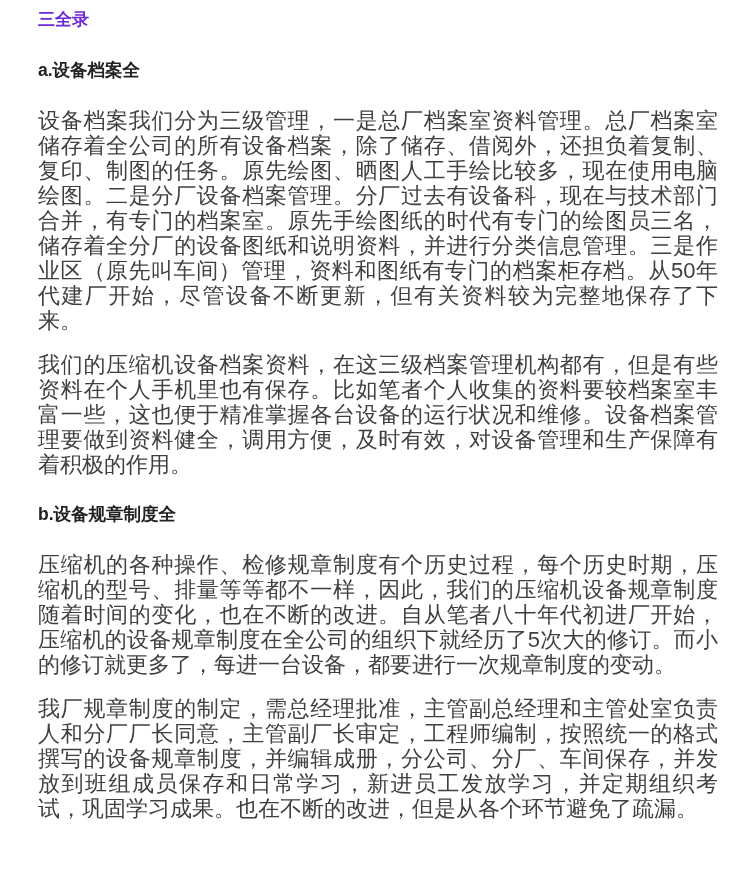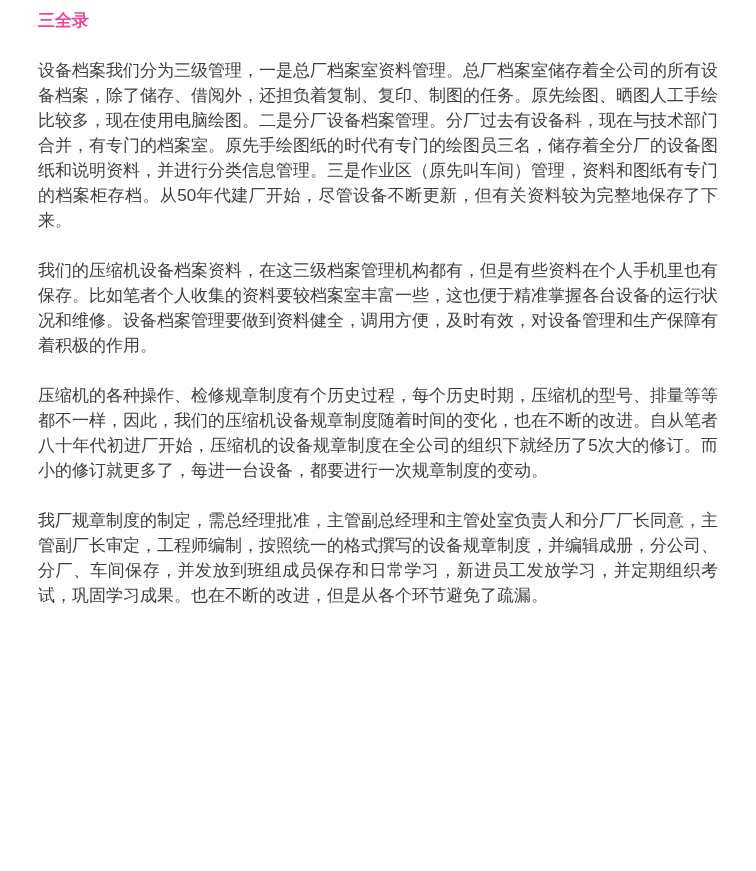--- a/index.html
+++ b/index.html
@@ -11,54 +11,57 @@
     width: 756px;
     min-height: 871px;
     box-sizing: border-box;
     padding: 8px 38px 40px 38px;
     font-family: "Liberation Sans", sans-serif;
     color: #3f3f3f;
   }
   .article-title {
     font-size: 17px;
     font-weight: 700;
-    color: #ec4899;
+    color: #6d28d9;
     line-height: 25px;
     margin: 0 0 25px 0;
+    font-family: Liberation Mono, monospace;
   }
   .section-heading {
     font-size: 17.5px;
     font-weight: 700;
     color: #222222;
     line-height: 25px;
     margin: 25px 0;
   }
   .para {
-    font-size: 17px;
+    font-size: 22px;
     line-height: 25px;
     text-align: justify;
     text-justify: inter-ideograph;
-    margin: 25px 0;
+    margin: 19px 0;
   }
   .para:last-child {
     margin-bottom: 0;
   }
 </style>
 </head>
 <body>
 
 <div class="article">
 
   <h2 class="article-title">三全录</h2>
 
+  <h3 class="section-heading">a.设备档案全</h3>
 
   <p class="para">设备档案我们分为三级管理，一是总厂档案室资料管理。总厂档案室储存着全公司的所有设备档案，除了储存、借阅外，还担负着复制、复印、制图的任务。原先绘图、晒图人工手绘比较多，现在使用电脑绘图。二是分厂设备档案管理。分厂过去有设备科，现在与技术部门合并，有专门的档案室。原先手绘图纸的时代有专门的绘图员三名，储存着全分厂的设备图纸和说明资料，并进行分类信息管理。三是作业区（原先叫车间）管理，资料和图纸有专门的档案柜存档。从50年代建厂开始，尽管设备不断更新，但有关资料较为完整地保存了下来。</p>
 
   <p class="para">我们的压缩机设备档案资料，在这三级档案管理机构都有，但是有些资料在个人手机里也有保存。比如笔者个人收集的资料要较档案室丰富一些，这也便于精准掌握各台设备的运行状况和维修。设备档案管理要做到资料健全，调用方便，及时有效，对设备管理和生产保障有着积极的作用。</p>
 
+  <h3 class="section-heading">b.设备规章制度全</h3>
 
   <p class="para">压缩机的各种操作、检修规章制度有个历史过程，每个历史时期，压缩机的型号、排量等等都不一样，因此，我们的压缩机设备规章制度随着时间的变化，也在不断的改进。自从笔者八十年代初进厂开始，压缩机的设备规章制度在全公司的组织下就经历了5次大的修订。而小的修订就更多了，每进一台设备，都要进行一次规章制度的变动。</p>
 
   <p class="para">我厂规章制度的制定，需总经理批准，主管副总经理和主管处室负责人和分厂厂长同意，主管副厂长审定，工程师编制，按照统一的格式撰写的设备规章制度，并编辑成册，分公司、分厂、车间保存，并发放到班组成员保存和日常学习，新进员工发放学习，并定期组织考试，巩固学习成果。也在不断的改进，但是从各个环节避免了疏漏。</p>
 
 
 
 </div>
 
 </body></html>

